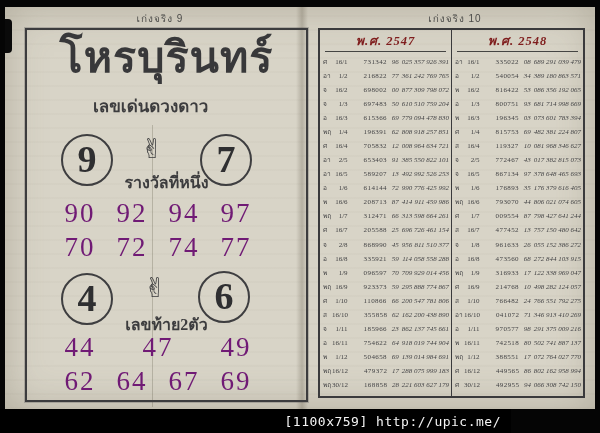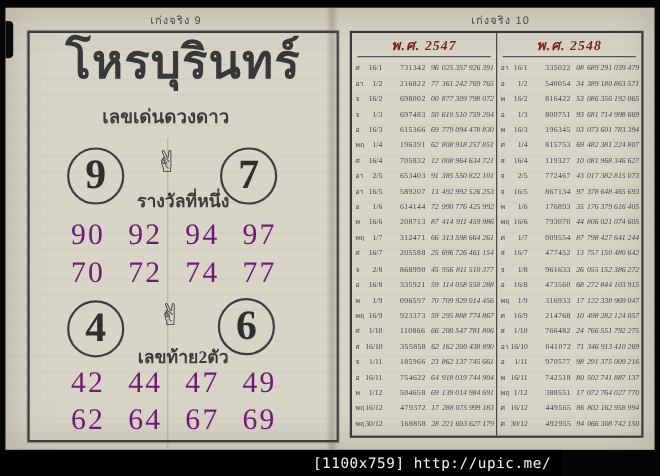--- a/index.html
+++ b/index.html
@@ -106,21 +106,20 @@
     <div class="circle" id="circ-4">
       <span class="big">4</span>
     </div>
     <div class="hand" id="hand-2">✌</div>
     <div class="circle" id="circ-6">
       <span class="big">6</span>
     </div>
     <div class="sect-label" id="td-label">เลขท้าย2ตัว</div>
     <div class="n-rows" id="td-rows">
         <div class="n-row">
-          <span class="n-cell">42</span>
           <span class="n-cell">44</span>
           <span class="n-cell">47</span>
           <span class="n-cell">49</span>
         </div>
         <div class="n-row">
           <span class="n-cell">62</span>
           <span class="n-cell">64</span>
           <span class="n-cell">67</span>
           <span class="n-cell">69</span>
         </div>

